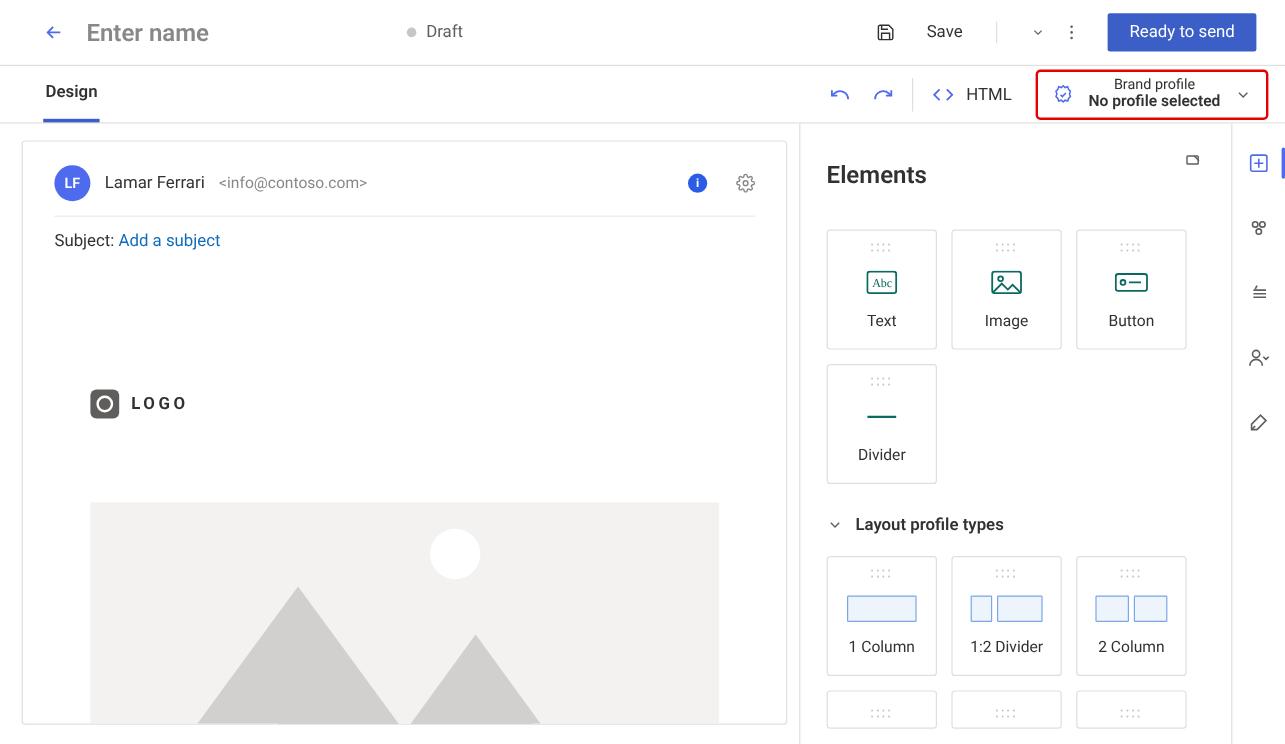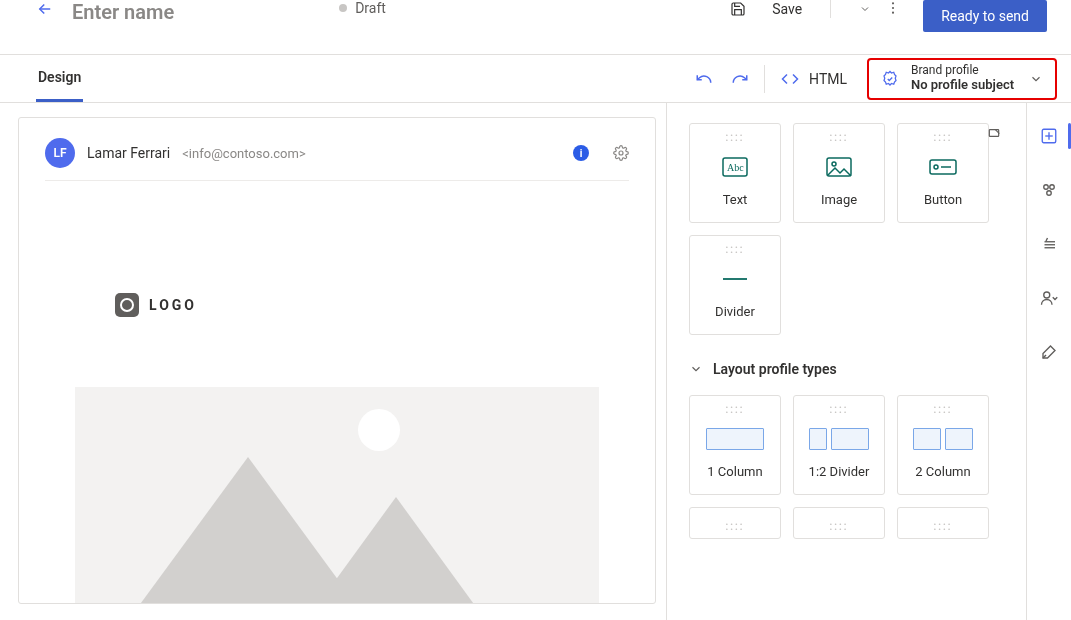--- a/index.html
+++ b/index.html
@@ -20,21 +20,21 @@
     color: #323130;
     background: #fff;
     width: 1071px;
     height: 620px;
     overflow: hidden;
     position: relative;
   }
   
   .topbar {
     display:flex;
-    align-items:flex-start;
+    align-items:center;
     height:55px;
     padding:0 24px 0 36px;
     border-bottom:1px solid var(--ms-grey-border);
   }
   .back { color: var(--ms-blue-light); margin-right:18px; display:flex;}
   .title-input {
     font-size:20px;
     color:#8a8886;
     font-weight:600;
   }
@@ -114,21 +114,21 @@
     gap:12px;
     border:2.5px solid var(--ms-red);
     border-radius:4px;
     padding:6px 12px;
     margin:0 14px 0 10px;
     height:42px;
     min-width:190px;
   }
   .brand-box .gear { color: var(--ms-blue-light); }
   .brand-text { line-height:1.15; }
-  .brand-text .l1 { font-size:12px; color:#323130;}
+  .brand-text .l1 { font-size:12px; color:#323130;text-align:center;}
   .brand-text .l2 { font-size:13px; font-weight:600; color:#323130;}
   .brand-box .chev { margin-left:auto; color:#605e5c;}
 
   
   .stage {
     position:absolute;
     top:103px; bottom:0; left:0; right:0;
     display:flex;
   }
   .canvas-wrap {
@@ -173,21 +173,20 @@
     padding:12px 0 4px;
     font-size:14px;
   }
   .subject-link { color: var(--link-blue);}
   .mail-body {
     padding: 100px 56px 40px;
   }
   .logo-block {
     display:flex; align-items:center; gap:10px;
     margin-bottom:70px;
-    margin-left:40px;
   }
   .logo-mark {
     width:24px;height:24px;border-radius:5px;
     background:#605e5c;
     display:flex;align-items:center;justify-content:center;
   }
   .logo-mark::after{
     content:"";
     width:10px;height:10px;border:2px solid #fff;border-radius:50%;
   }
@@ -372,21 +371,21 @@
     </div>
     <div class="brand-box">
       <span class="gear">
         <svg width="18" height="18" viewBox="0 0 24 24" fill="none" stroke="currentColor" stroke-width="1.7">
             <path d="M12 2l2 2 3-1 1 3 2 2-1 3 1 3-2 2-1 3-3-1-2 2-2-2-3 1-1-3-2-2 1-3-1-3 2-2 1-3 3 1z"></path>
             <polyline points="9 12 11 14 15 10"></polyline>
           </svg>
       </span>
       <div class="brand-text">
         <div class="l1">Brand profile</div>
-        <div class="l2">No profile subject</div>
+        <div class="l2">No profile selected</div>
       </div>
       <span class="chev">
         <svg width="14" height="14" viewBox="0 0 24 24" fill="none" stroke="currentColor" stroke-width="2">
             <polyline points="6 9 12 15 18 9"></polyline>
           </svg>
       </span>
     </div>
   </div>
 </div>
 
@@ -401,20 +400,24 @@
           <span class="from-email">&lt;info@contoso.com&gt;</span>
           <span class="grow"></span>
           <span class="info-badge">i</span>
           <span style="color:#8a8886;margin-left:12px;">
             <svg width="16" height="16" viewBox="0 0 24 24" fill="none" stroke="currentColor" stroke-width="1.8">
                 <circle cx="12" cy="12" r="3"></circle>
                 <path d="M19.4 15a1.7 1.7 0 0 0 .34 1.87l.06.06a2 2 0 1 1-2.83 2.83l-.06-.06a1.7 1.7 0 0 0-1.87-.34 1.7 1.7 0 0 0-1 1.56V21a2 2 0 1 1-4 0v-.09a1.7 1.7 0 0 0-1-1.56 1.7 1.7 0 0 0-1.87.34l-.06.06a2 2 0 1 1-2.83-2.83l.06-.06a1.7 1.7 0 0 0 .34-1.87 1.7 1.7 0 0 0-1.56-1H3a2 2 0 1 1 0-4h.09a1.7 1.7 0 0 0 1.56-1 1.7 1.7 0 0 0-.34-1.87l-.06-.06a2 2 0 1 1 2.83-2.83l.06.06a1.7 1.7 0 0 0 1.87.34H9a1.7 1.7 0 0 0 1-1.56V3a2 2 0 1 1 4 0v.09a1.7 1.7 0 0 0 1 1.56 1.7 1.7 0 0 0 1.87-.34l.06-.06a2 2 0 1 1 2.83 2.83l-.06.06a1.7 1.7 0 0 0-.34 1.87V9a1.7 1.7 0 0 0 1.56 1H21a2 2 0 1 1 0 4h-.09a1.7 1.7 0 0 0-1.56 1z"></path>
               </svg>
           </span>
         </div>
+        <div class="subject-row">
+          <span>Subject:</span>
+          <span class="subject-link">Add a subject</span>
+        </div>
       </div>
 
       <div class="mail-body">
         <div class="logo-block">
           <span class="logo-mark"></span>
           <span class="logo-text">LOGO</span>
         </div>
         <div class="image-placeholder">
           <div class="sun"></div>
           <div class="m1"></div>
@@ -424,20 +427,21 @@
     </div>
   </div>
 
   <div class="panel">
     <span class="pin">
       <svg width="16" height="16" viewBox="0 0 24 24" fill="none" stroke="currentColor" stroke-width="1.8">
           <rect x="5" y="4" width="14" height="10" rx="1"></rect>
           <path d="M14 4l6 6"></path>
         </svg>
     </span>
+    <h2>Elements</h2>
 
     <div class="tile-grid">
       <div class="tile">
         <div class="grip">••••<br>••••</div>
         <div class="glyph">
           <svg width="26" height="20" viewBox="0 0 26 20" fill="none" stroke="currentColor" stroke-width="1.5">
               <rect x="1" y="1" width="24" height="18" rx="2"></rect>
               <text x="5" y="14" font-size="10" fill="currentColor" stroke="none" font-family="Segoe UI">Abc</text>
             </svg>
         </div>

